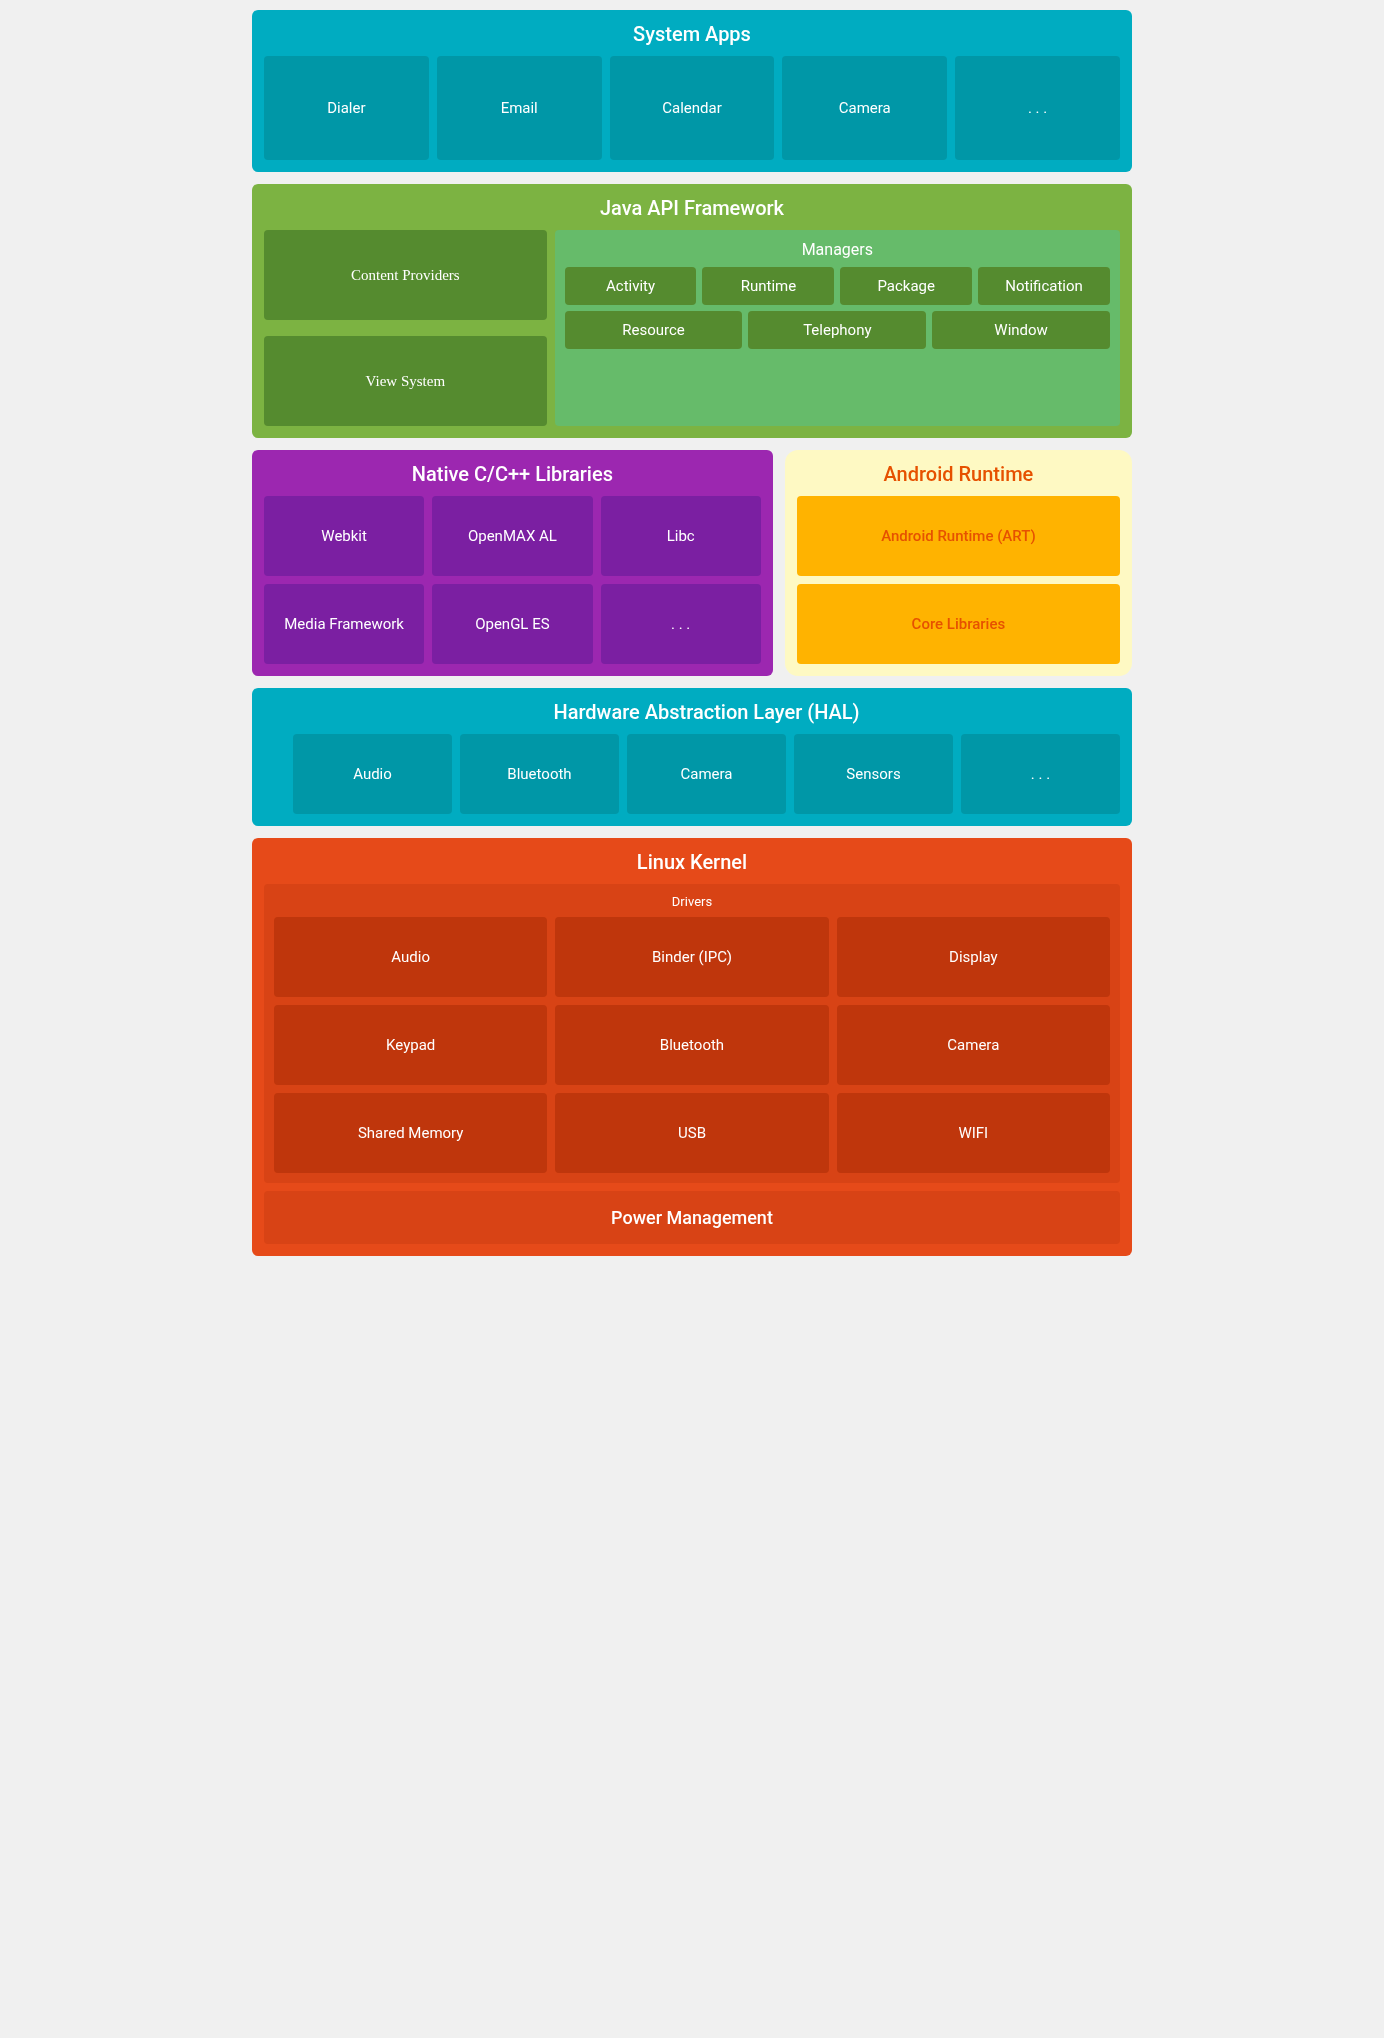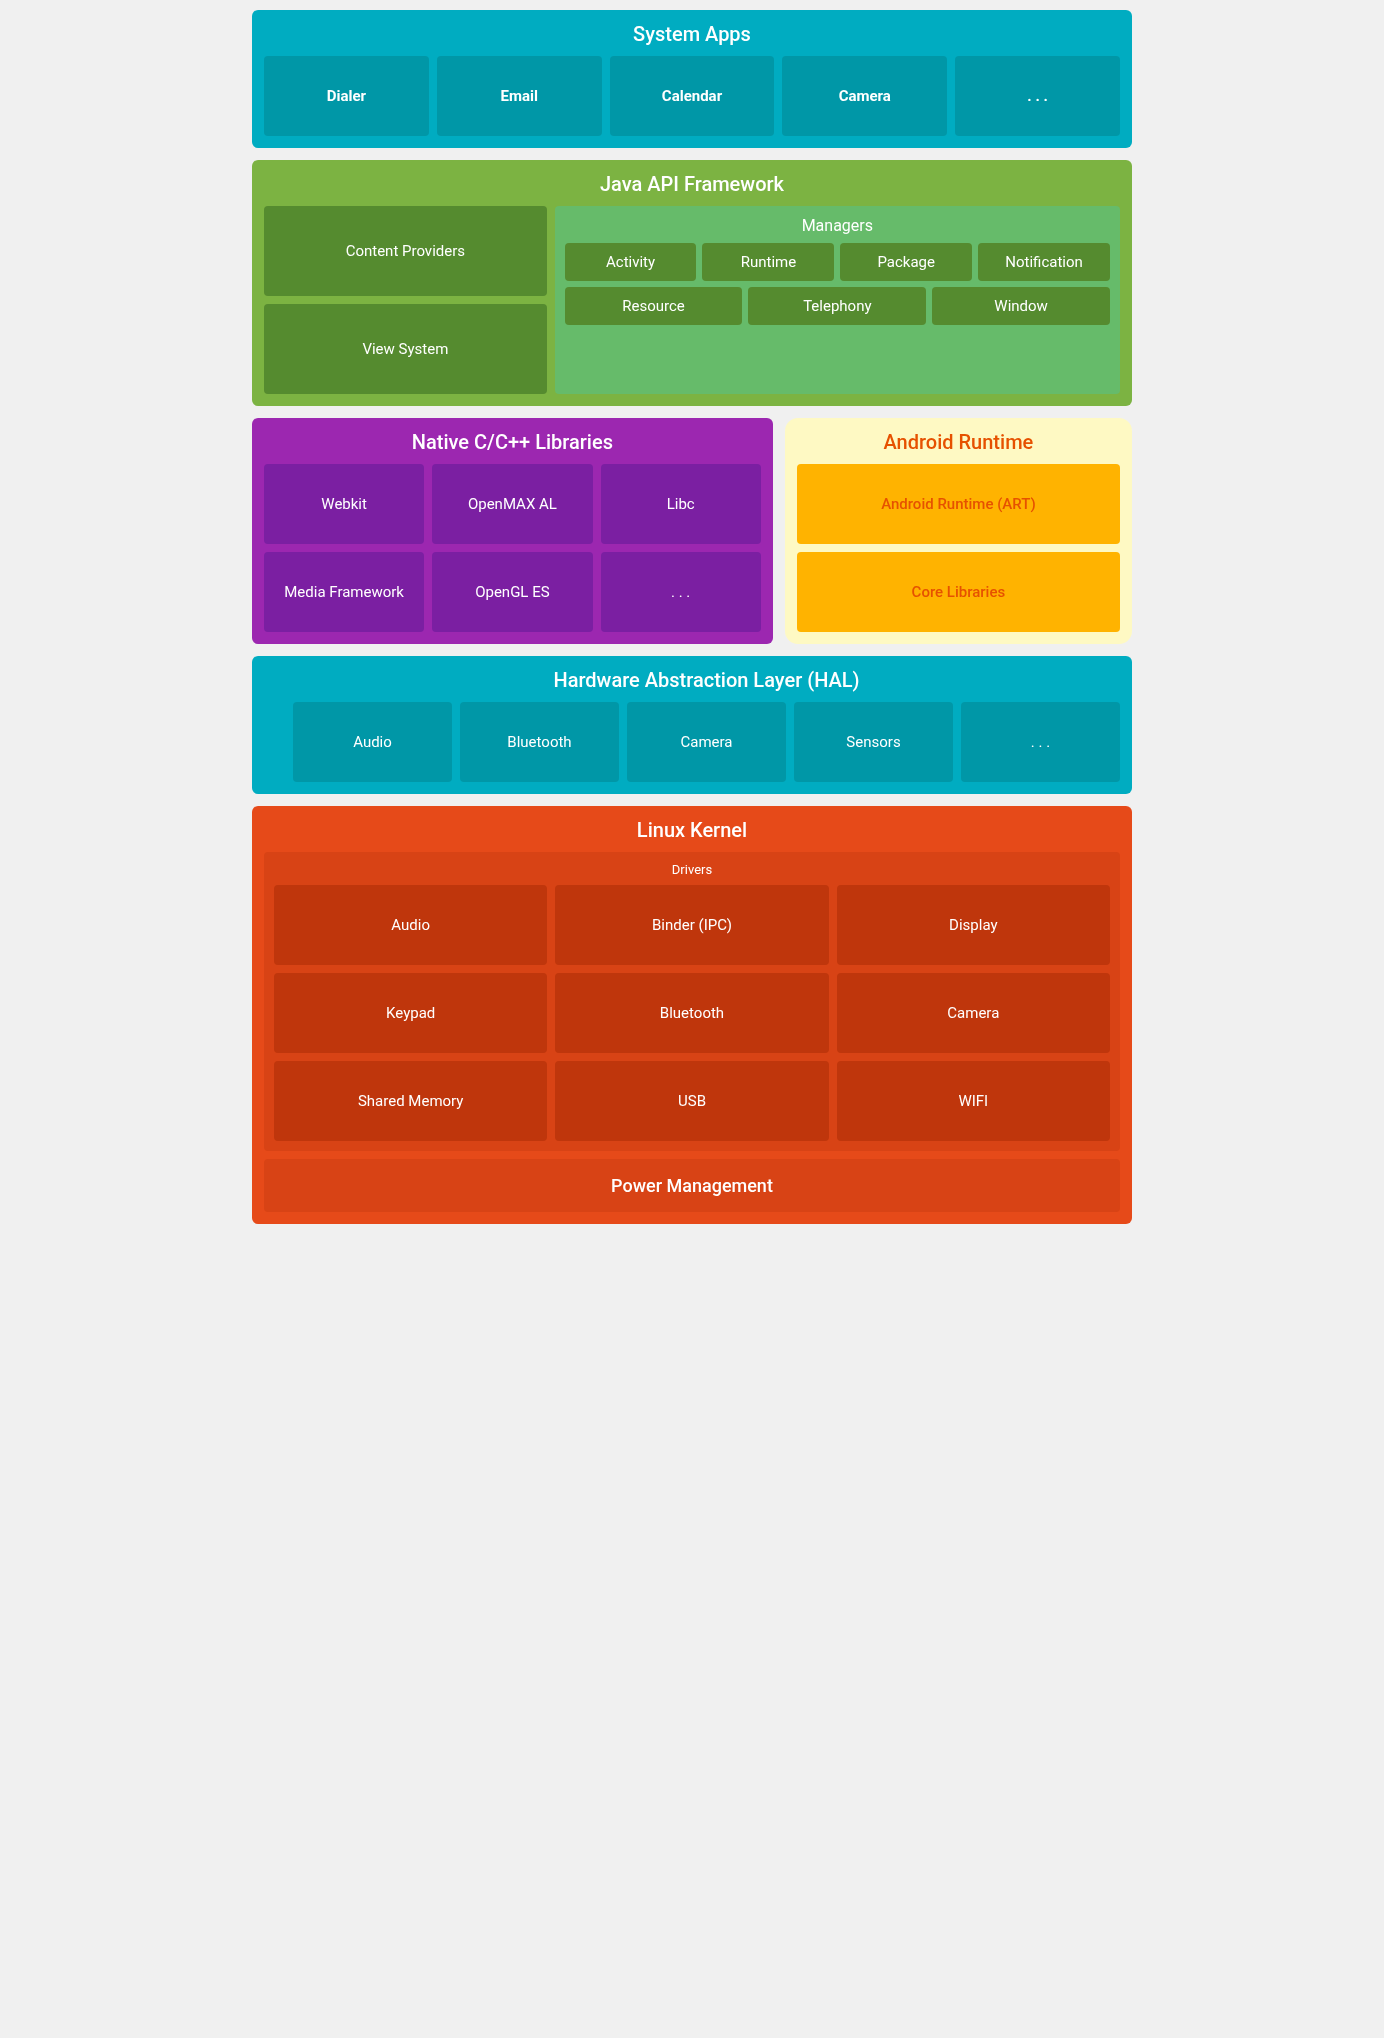--- a/index.html
+++ b/index.html
@@ -36,22 +36,21 @@
       font-weight: 400;
       padding: 10px;
     }
 
     
     .system-apps {
       background: #00ACC1;
     }
     .system-apps .tile {
       background: #0097A7;
-      height: 80px;
-      font-weight: bold;
+      height: 104px;
     }
     .system-apps .tiles-row {
       display: grid;
       grid-template-columns: repeat(5, 1fr);
       gap: 8px;
     }
 
     
     .java-api {
       background: #7CB342;
@@ -60,21 +59,22 @@
       color: white;
     }
     .java-api-inner {
       display: grid;
       grid-template-columns: 1fr 2fr;
       gap: 8px;
     }
     .java-api .left-col {
       display: flex;
       flex-direction: column;
-      gap: 8px;
+      gap: 16px;
+      font-family: Liberation Serif, serif;
     }
     .java-api .tile {
       background: #558B2F;
     }
     .java-api .left-tile {
       background: #558B2F;
       border-radius: 4px;
       color: white;
       font-size: 15px;
       display: flex;

